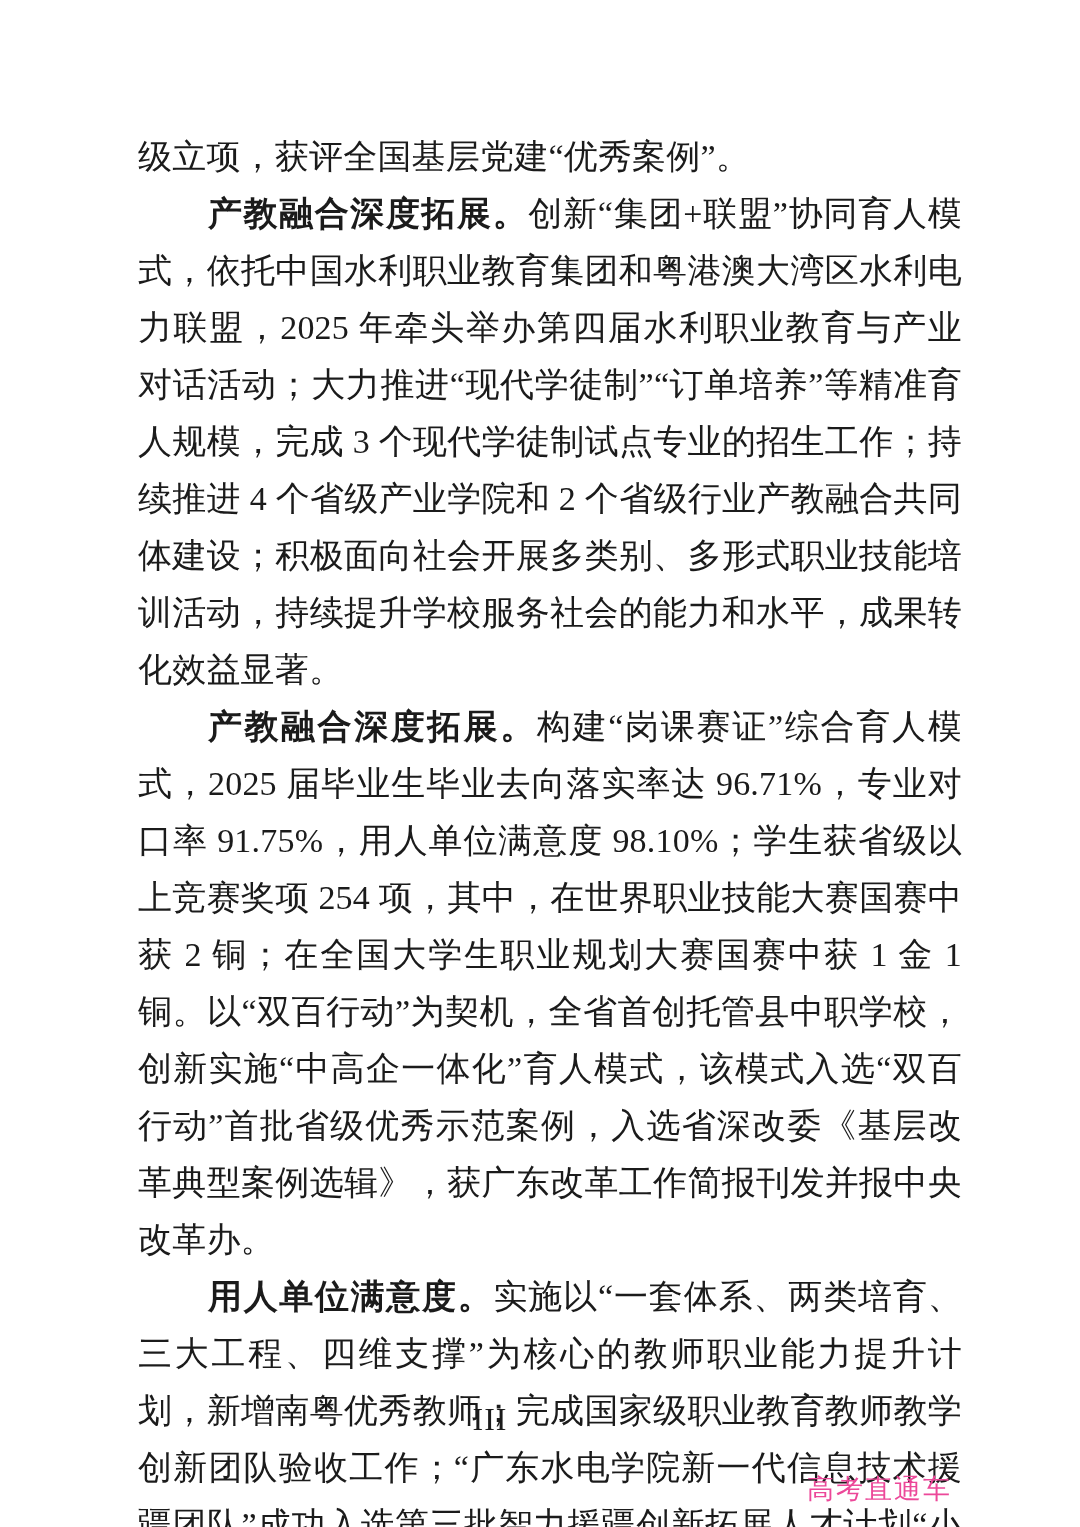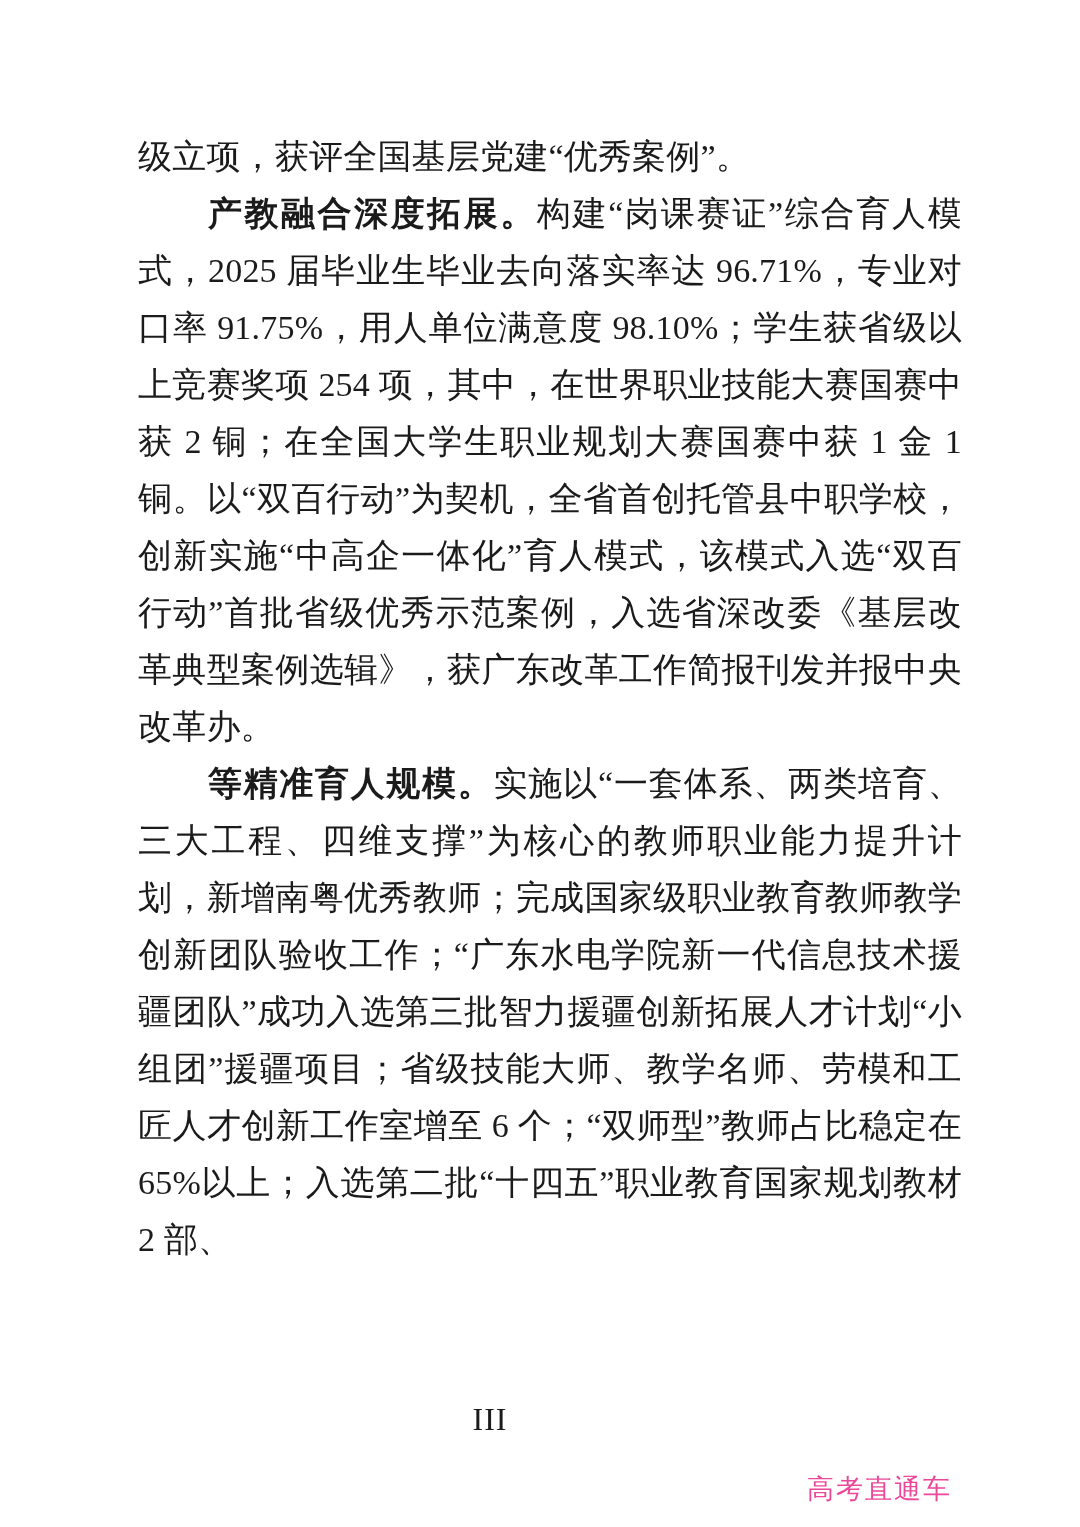--- a/index.html
+++ b/index.html
@@ -73,27 +73,30 @@
 <body>
 
 <div class="page">
 
   <div class="doc-body">
 
     <p class="para cont">
       <span>级立项，获评全国基层党建“优秀案例”。</span>
     </p>
 
+    <p class="para indent">
+      <span class="lead">产教融合深度拓展。</span><span>创新“集团+联盟”协同育人模式，依托中国水利职业教育集团和粤港澳大湾区水利电力联盟，2025 年牵头举办第四届水利职业教育与产业对话活动；大力推进“现代学徒制”“订单培养”等精准育人规模，完成 3 个现代学徒制试点专业的招生工作；持续推进 4 个省级产业学院和 2 个省级行业产教融合共同体建设；积极面向社会开展多类别、多形式职业技能培训活动，持续提升学校服务社会的能力和水平，成果转化效益显著。</span>
+    </p>
 
     <p class="para indent">
       <span class="lead">产教融合深度拓展。</span><span>构建“岗课赛证”综合育人模式，2025 届毕业生毕业去向落实率达 96.71%，专业对口率 91.75%，用人单位满意度 98.10%；学生获省级以上竞赛奖项 254 项，其中，在世界职业技能大赛国赛中获 2 铜；在全国大学生职业规划大赛国赛中获 1 金 1 铜。以“双百行动”为契机，全省首创托管县中职学校，创新实施“中高企一体化”育人模式，该模式入选“双百行动”首批省级优秀示范案例，入选省深改委《基层改革典型案例选辑》，获广东改革工作简报刊发并报中央改革办。</span>
     </p>
 
     <p class="para indent">
-      <span class="lead">等精准育人规模。</span><span>实施以“一套体系、两类培育、三大工程、四维支撑”为核心的教师职业能力提升计划，新增南粤优秀教师；完成国家级职业教育教师教学创新团队验收工作；“广东水电学院新一代信息技术援疆团队”成功入选第三批智力援疆创新拓展人才计划“小组团”援疆项目；省级技能大师、教学名师、劳模和工匠人才创新工作室增至 6 个；“双师型”教师占比稳定在 65%以上；入选第二批“十四五”职业教育国家规划教材 2 部、</span>
+      <span class="lead">用人单位满意度。</span><span>实施以“一套体系、两类培育、三大工程、四维支撑”为核心的教师职业能力提升计划，新增南粤优秀教师；完成国家级职业教育教师教学创新团队验收工作；“广东水电学院新一代信息技术援疆团队”成功入选第三批智力援疆创新拓展人才计划“小组团”援疆项目；省级技能大师、教学名师、劳模和工匠人才创新工作室增至 6 个；“双师型”教师占比稳定在 65%以上；入选第二批“十四五”职业教育国家规划教材 2 部、</span>
     </p>
 
   </div>
 
   <div class="page-number">III</div>
 
   <div class="watermark">高考直通车</div>
 
 </div>
 

